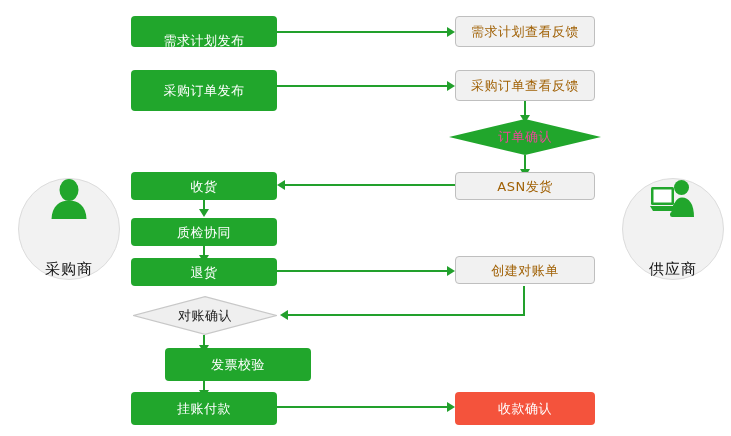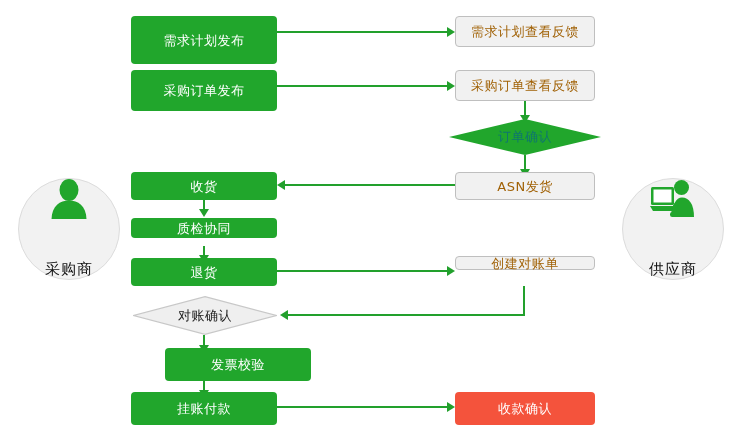--- a/index.html
+++ b/index.html
@@ -62,21 +62,21 @@
     position: absolute;
     inset: 0;
     display: flex;
     align-items: center;
     justify-content: center;
     font-size: 13px;
     letter-spacing: 0.5px;
     white-space: nowrap;
     z-index: 1;
   }
-  .diamond.green .dlabel { color: #0f766e; }
+  .diamond.green .dlabel { color: #ec4899; }
   .diamond.white .dlabel { color: #1a1a1a; }
 
   
   .ln {
     position: absolute;
     background: #22a02c;
     z-index: 1;
   }
   .ln.h { height: 2px; }
   .ln.v { width: 2px; }
@@ -167,21 +167,21 @@
 
   <div class="ln v" style="left:203px; top:335px; height:13px;"></div>
   <div class="arrow down" style="left:199px; top:345px;"></div>
 
   <div class="ln v" style="left:203px; top:381px; height:12px;"></div>
   <div class="arrow down" style="left:199px; top:390px;"></div>
 
   <div class="ln h" style="left:277px; top:406px; width:170px;"></div>
   <div class="arrow right" style="left:447px; top:402px;"></div>
 
-  <div class="node green" style="left:131px; top:16px; width:146px; height:48px;">
+  <div class="node green" style="left:131px; top:16px; width:146px; height:31px;align-items:flex-end;">
     <span>需求计划发布</span>
   </div>
 
   <div class="node gray" style="left:455px; top:16px; width:140px; height:31px;">
     <span>需求计划查看反馈</span>
   </div>
 
   <div class="node green" style="left:131px; top:70px; width:146px; height:41px;">
     <span>采购订单发布</span>
   </div>
@@ -198,29 +198,29 @@
   </div>
 
   <div class="node gray" style="left:455px; top:172px; width:140px; height:28px;">
     <span>ASN发货</span>
   </div>
 
   <div class="node green" style="left:131px; top:172px; width:146px; height:28px;">
     <span>收货</span>
   </div>
 
-  <div class="node green" style="left:131px; top:218px; width:146px; height:20px;">
+  <div class="node green" style="left:131px; top:218px; width:146px; height:28px;">
     <span>质检协同</span>
   </div>
 
   <div class="node green" style="left:131px; top:258px; width:146px; height:28px;">
     <span>退货</span>
   </div>
 
-  <div class="node gray" style="left:455px; top:256px; width:140px; height:14px;">
+  <div class="node gray" style="left:455px; top:256px; width:140px; height:28px;">
     <span>创建对账单</span>
   </div>
 
   <div class="diamond white" style="left:133px; top:296px; width:144px; height:39px;">
     <svg viewBox="0 0 144 39" preserveAspectRatio="none">
       <polygon points="72,0.7 143.3,19.5 72,38.3 0.7,19.5" fill="#efefef" stroke="#c8c8c8" stroke-width="1.2"></polygon>
     </svg>
     <span class="dlabel">对账确认</span>
   </div>
 

